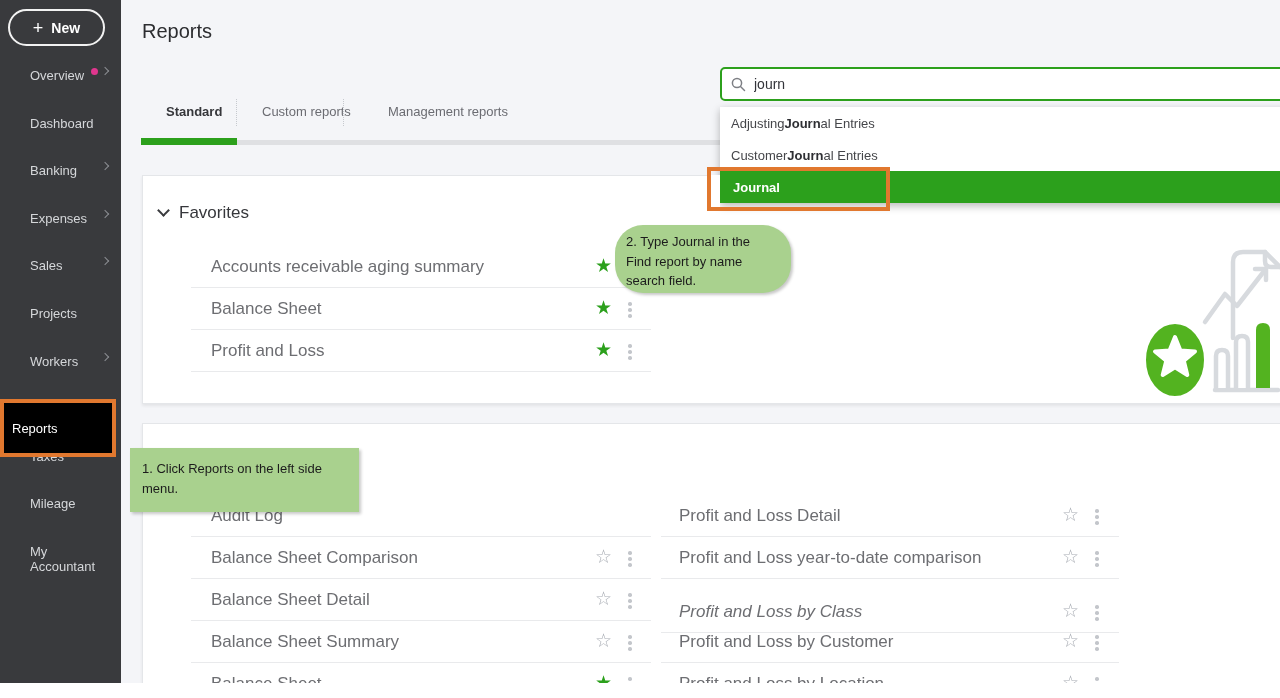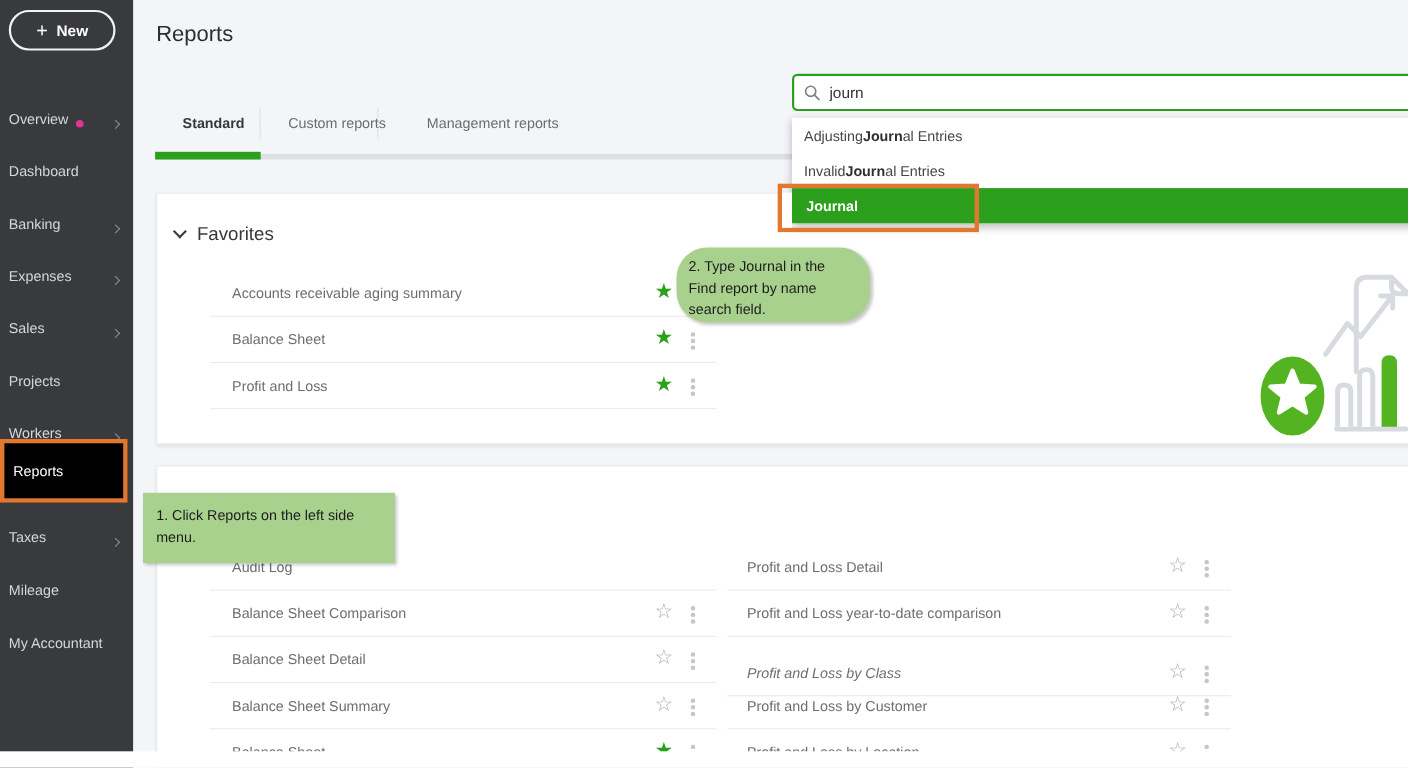--- a/index.html
+++ b/index.html
@@ -6,21 +6,21 @@
   body { font-family:"Liberation Sans", sans-serif; background:#fff; }
   .page { position:relative; width:1280px; height:698px; overflow:hidden; background:#f4f5f8; }
 
   
   .sidebar { position:absolute; left:0; top:0; width:121px; height:698px; background:#393a3d; z-index:1; }
   .new-btn { position:absolute; left:8px; top:9px; width:97px; height:37px; border:2px solid #f2f2f2;
              border-radius:20px; display:flex; align-items:center; justify-content:center; gap:8px; color:#fff; cursor:pointer; }
   .new-plus { font-size:18px; font-weight:300; line-height:1; }
   .new-label { font-size:14px; font-weight:700; }
   .side-list { position:absolute; top:68px; left:0; width:100%; }
-  .side-item { height:47.6px; display:flex; align-items:flex-end; padding:0 13px 0 8px; font-size:13px; color:#d5d7da; cursor:pointer; }
+  .side-item { height:47.6px; display:flex; align-items:flex-start; padding:0 13px 0 8px; font-size:13px; color:#d5d7da; cursor:pointer;margin-left:22px; }
   .side-item .dot { width:7px; height:7px; border-radius:50%; background:#e0368e; margin-left:7px; }
   .side-item .chev { margin-left:auto; width:6px; height:6px; border-top:1.6px solid #8c8e93; border-right:1.6px solid #8c8e93; transform:rotate(45deg); }
   .reports-box { position:absolute; left:0; top:399px; width:116px; height:58px; background:#000;
                  border:4px solid #e1782f; display:flex; align-items:center; padding-left:8px;
                  color:#fff; font-size:13px; z-index:6; }
 
   
   .main-title { position:absolute; left:142px; top:20px; font-size:20px; color:#2c2d30; font-weight:500; }
   .tab { position:absolute; top:104px; font-size:13px; color:#6b6c72; cursor:pointer; }
   .tab.active { color:#36373b; font-weight:700; }
@@ -33,21 +33,21 @@
   #fav-card { left:142px; top:175px; width:1150px; height:229px; }
   #list-card { left:142px; top:423px; width:1150px; height:275px; }
   .fav-header { position:absolute; left:16px; top:27px; display:flex; align-items:center; gap:11px;
                 color:#36373b; font-size:17px; cursor:pointer; }
   .chev-down { width:9px; height:9px; border-left:2.2px solid #3a3b3e; border-bottom:2.2px solid #3a3b3e;
                transform:rotate(-45deg); margin-top:-5px; }
 
   .row { position:absolute; height:42px; display:flex; align-items:center; border-bottom:1px solid #e9eaec; }
   .col-l { left:48px; width:460px; padding-left:20px; }
   .col-r { left:518px; width:458px; padding-left:18px; }
-  .row .lbl { font-size:13px; color:#6d6e72; }
+  .row .lbl { font-size:17px; color:#6d6e72; }
   .star { position:absolute; top:10px; font-family:"DejaVu Sans", sans-serif; font-size:19px; line-height:1; cursor:pointer; }
   .star.filled { color:#2ca01c; }
   .star.outline { color:#a9adb4; }
   .col-l .star { left:404px; }
   .col-r .star { left:401px; }
   .kebab { position:absolute; top:12px; display:flex; flex-direction:column; gap:2.5px; cursor:pointer; padding:2px; }
   .col-l .kebab { left:435px; }
   .col-r .kebab { left:432px; }
   .kebab i { width:3.5px; height:3.5px; border-radius:50%; background:#c3c6cb; display:block; }
 
@@ -283,21 +283,21 @@
     <input type="text" value="journ" style="">
   </div>
 
   <div class="dropdown">
     <div class="dd-row">
       <span>Adjusting </span>
         <b>Journ</b>
         <span>al Entries</span>
     </div>
     <div class="dd-row">
-      <span>Invalid </span>
+      <span>Customer </span>
         <b>Journ</b>
         <span>al Entries</span>
     </div>
     <div class="dd-row selected">
       <b>Journal</b>
     </div>
   </div>
 
   <div class="journal-box">
     <span class="sliver"></span>

